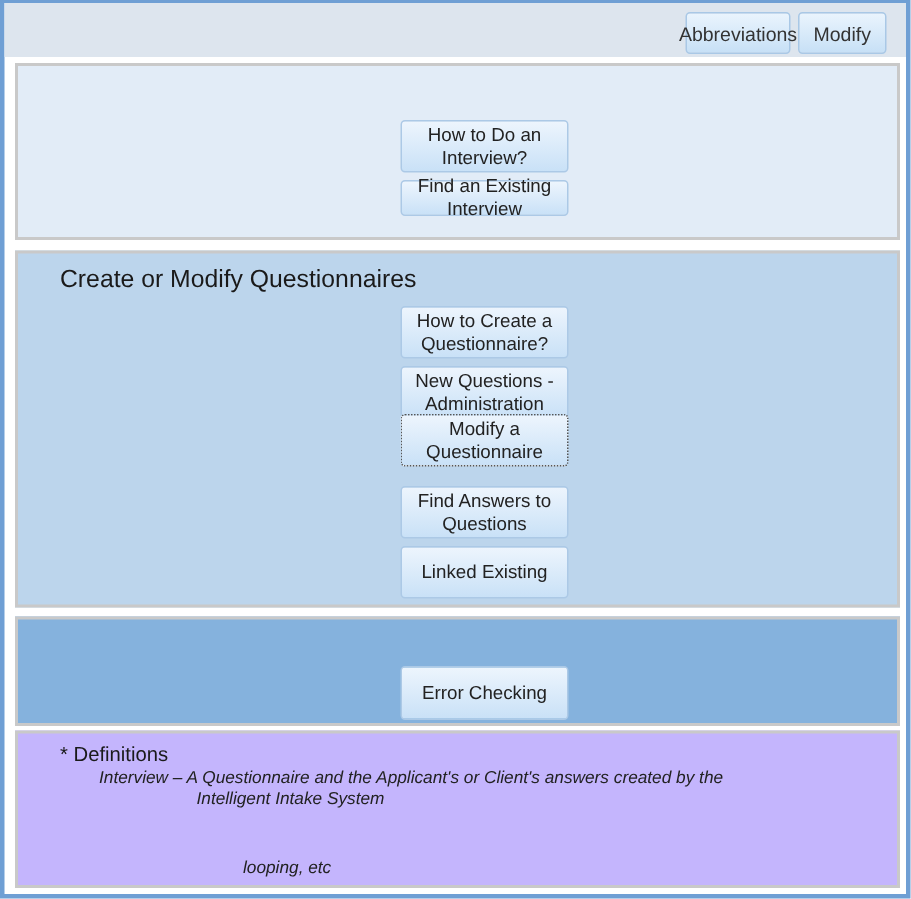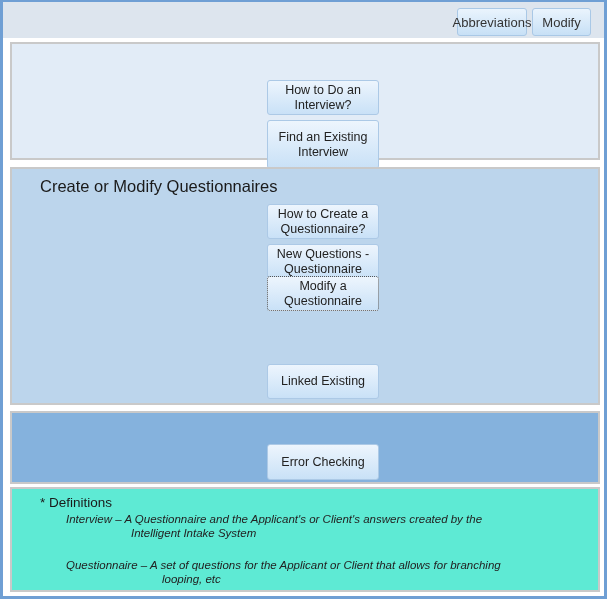--- a/index.html
+++ b/index.html
@@ -49,36 +49,36 @@
 
 <div class="window">
 
   <div class="header">
     <div class="hbtn" style="left:454px; width:70px;">Abbreviations</div>
     <div class="hbtn" style="left:529px; width:59px;">Modify</div>
   </div>
 
   <div class="panel" style="top:40px; height:118px; background:#e2ecf7;">
     <div class="btn" style="top:36px; height:35px;">How to Do an Interview?</div>
-    <div class="btn" style="top:76px; height:49px;">Find an Existing Interview</div>
+    <div class="btn" style="top:76px; height:24px;">Find an Existing Interview</div>
   </div>
 
   <div class="panel" style="top:165px; height:238px; background:#bcd5ec;">
     <div class="panel-title" style="top:8px;">Create or Modify Questionnaires</div>
     <div class="btn" style="top:35px; height:35px;">How to Create a Questionnaire?</div>
-    <div class="btn" style="top:75px; height:35px;">New Questions - Questionnaire</div>
+    <div class="btn" style="top:75px; height:35px;">New Questions - Administration</div>
     <div class="btn focused" style="top:107px; height:35px;">Modify a Questionnaire</div>
+    <div class="btn" style="top:155px; height:35px;">Find Answers to Questions</div>
     <div class="btn" style="top:195px; height:35px;">Linked Existing</div>
   </div>
 
   <div class="panel" style="top:409px; height:73px; background:#85b2dd;">
     <div class="btn" style="top:31px; height:36px;">Error Checking</div>
   </div>
 
-  <div class="panel" style="top:485px; height:105px; background:#5eead4;">
+  <div class="panel" style="top:485px; height:105px; background:#c4b5fd;">
     <div class="defs-head">* Definitions</div>
     <div class="def" style="left:54px; top:23px;">Interview – A Questionnaire and the Applicant's or Client's answers created by the</div>
     <div class="def" style="left:119px; top:37px;">Intelligent Intake System</div>
-    <div class="def" style="left:54px; top:69px;">Questionnaire – A set of questions for the Applicant or Client that allows for branching</div>
     <div class="def" style="left:150px; top:83px;">looping, etc</div>
   </div>
 
 </div>
 
 </body></html>

